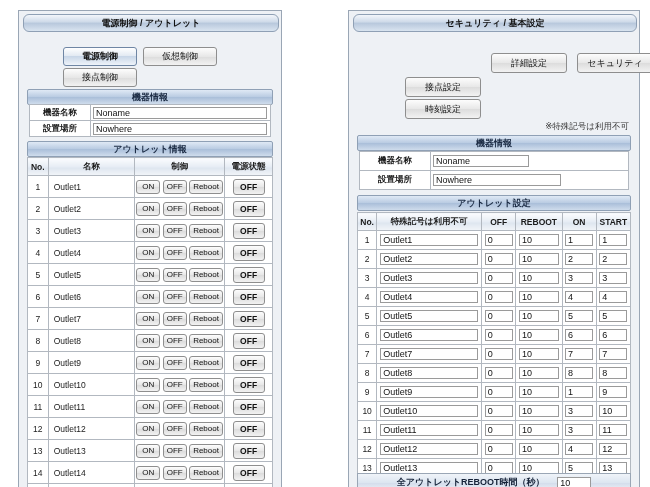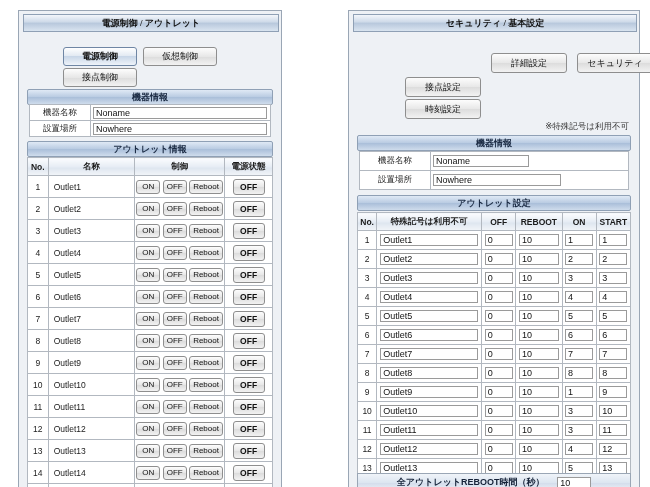--- a/index.html
+++ b/index.html
@@ -4,21 +4,21 @@
 <style>
   html,body{margin:0;padding:0;background:#ffffff;}
   body{width:650px;height:487px;font-family:"Liberation Sans","DejaVu Sans",sans-serif;font-size:9px;color:#222;overflow:hidden;}
   .page{position:relative;width:650px;height:487px;}
 
   
   .panel{position:absolute;border:1px solid #9aa6b5;background:#e9edf2;}
   .title-bar{
     height:16px;line-height:16px;text-align:center;font-size:9px;font-weight:bold;color:#111;
     background:linear-gradient(to bottom,#f3f6fa 0%,#cdd9e8 45%,#b7c7dc 50%,#d9e4f0 100%);
-    border:1px solid #8fa0b5;border-radius:0;font-family:Liberation Serif, serif;
+    border:1px solid #8fa0b5;border-radius:6px;
   }
   .section-bar{
     height:14px;line-height:14px;text-align:center;font-size:9px;font-weight:bold;color:#1b2b44;
     background:linear-gradient(to bottom,#dfe9f5 0%,#b9cbe2 50%,#a9bed9 51%,#cfdcec 100%);
     border:1px solid #8fa0b5;border-radius:2px;margin:4px 6px 3px 6px;
   }
   .btn{
     display:inline-block;text-align:center;font-size:9px;color:#111;
     background:linear-gradient(to bottom,#fdfdfd 0%,#e7e7e7 50%,#dcdcdc 51%,#f2f2f2 100%);
     border:1px solid #8e8e8e;border-radius:3px;cursor:pointer;
@@ -32,21 +32,21 @@
     height:12px;line-height:12px;box-sizing:border-box;font-family:"Liberation Sans",sans-serif;
   }
   table{border-collapse:collapse;}
   .grid td,.grid th{border:1px solid #b2b8c0;font-size:8.5px;text-align:center;color:#1b1b1b;background:#ffffff;}
   .grid th{
     background:linear-gradient(to bottom,#fbfcfe 0%,#e6ecf4 50%,#dce4ee 51%,#f2f5f9 100%);
     font-weight:bold;height:15px;
   }
   .lbl-cell{
     background:linear-gradient(to bottom,#fbfcfe 0%,#e9eef5 50%,#dfe6ef 51%,#f4f7fa 100%);
-    font-weight:normal;text-align:center;font-size:9px;border:1px solid #b2b8c0;
+    font-weight:bold;text-align:center;font-size:9px;border:1px solid #b2b8c0;
   }
 
   
   #left{left:18px;top:10px;width:262px;height:477px;background:#eef1f5;border:1px solid #9aa6b5;}
   #left .title-bar{position:absolute;left:4px;top:3px;width:254px;}
   .lbtnrow{position:absolute;}
   .lbtn{width:72px;height:17px;line-height:17px;}
   #left .form{position:absolute;left:10px;top:93px;width:242px;}
   #left .form td{padding:0;}
   .out-tbl{position:absolute;left:8px;top:146px;width:246px;}

